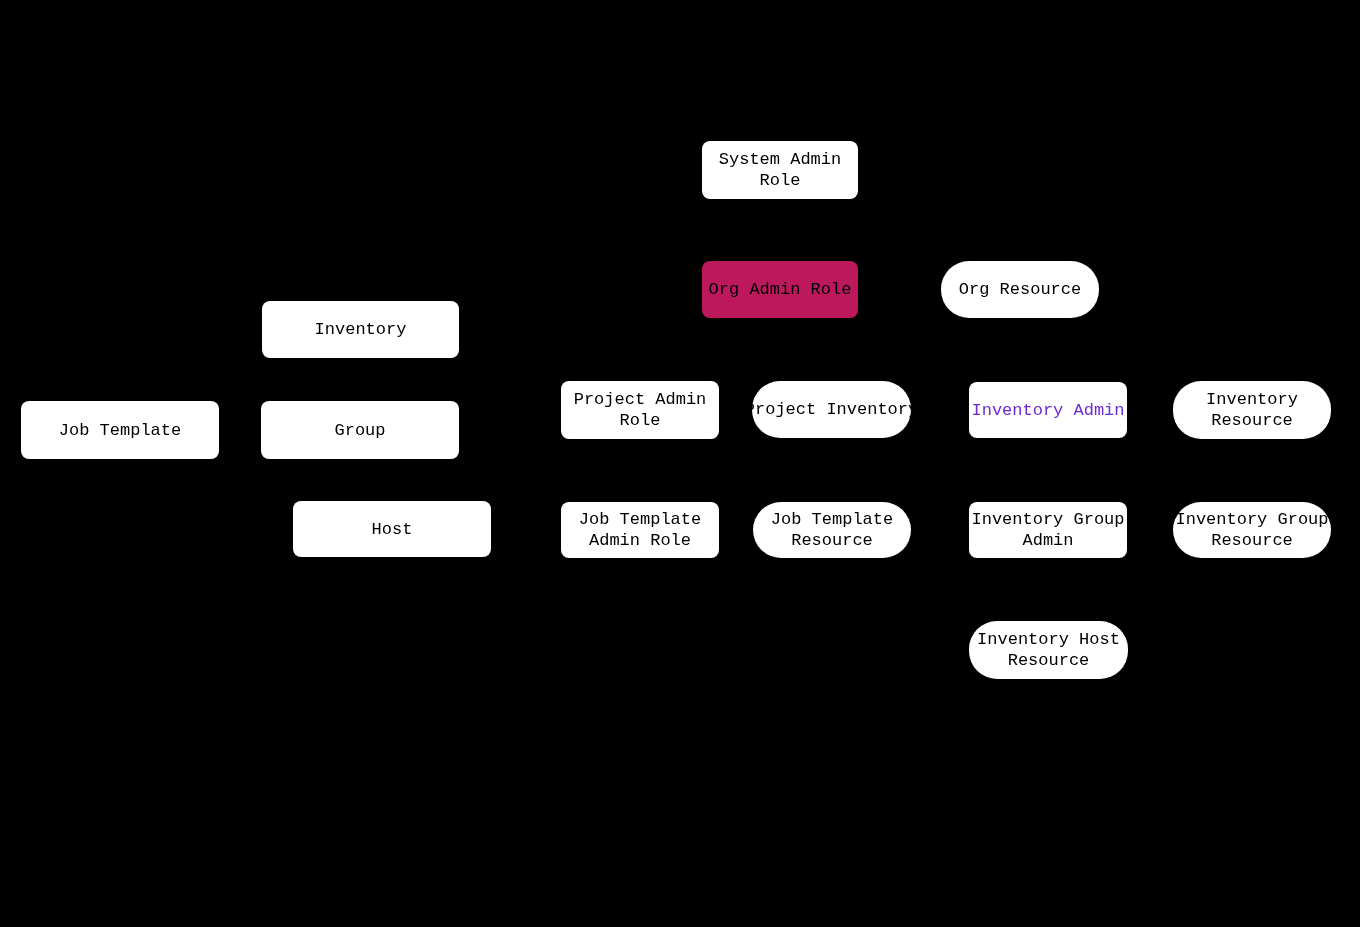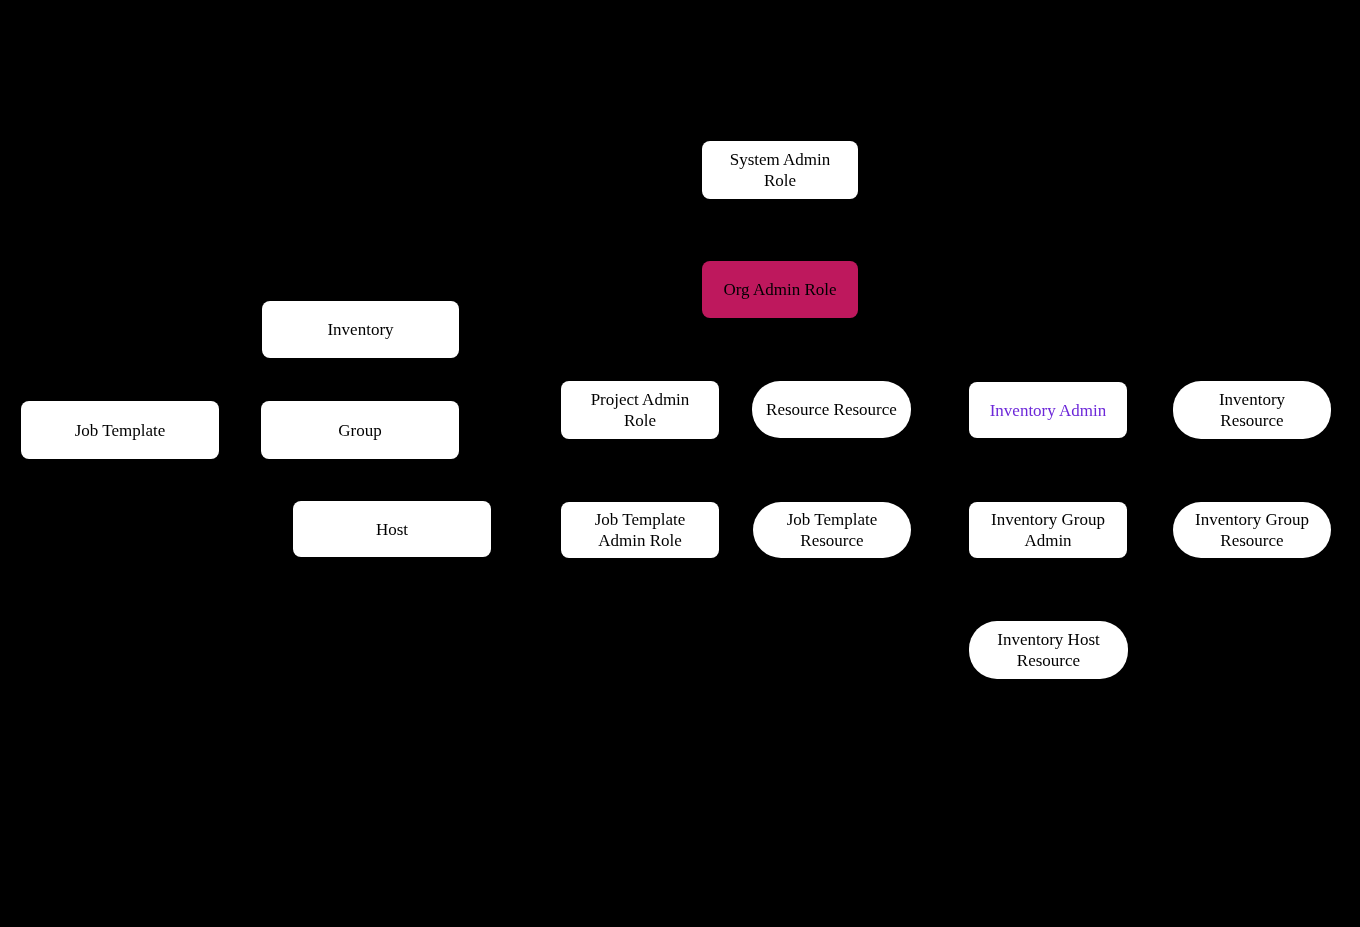--- a/index.html
+++ b/index.html
@@ -16,21 +16,21 @@
   }
   .node {
     position: absolute;
     background: #ffffff;
     color: #000000;
     display: flex;
     flex-direction: column;
     justify-content: center;
     align-items: center;
     text-align: right;
-    font-family: Liberation Serif, serif;
+    font-family: Liberation Mono, monospace;
     font-size: 17px;
     line-height: 21px;
     box-sizing: border-box;
     padding: 2px 8px;
   }
   .node.rect { border-radius: 8px; }
   .node.pill { border-radius: 28px; }
   .line { white-space: nowrap; }
 </style>
 </head>
@@ -49,26 +49,29 @@
     <div class="node rect" style="left: 261px; top: 501px; width: 198px; height: 56px; background: rgb(255, 255, 255); color: rgb(0, 0, 0); margin-left: 32px;">
       <div class="line">Host</div>
     </div>
     <div class="node rect" style="left: 702px; top: 141px; width: 156px; height: 58px; background: rgb(255, 255, 255); color: rgb(0, 0, 0);">
       <div class="line">System Admin</div>
       <div class="line">Role</div>
     </div>
     <div class="node rect" style="left: 702px; top: 261px; width: 156px; height: 57px; background: #be185d; color: rgb(0, 0, 0);">
       <div class="line">Org Admin Role</div>
     </div>
+    <div class="node pill" style="left: 941px; top: 261px; width: 158px; height: 57px; background: rgb(255, 255, 255); color: rgb(0, 0, 0);">
+      <div class="line">Org Resource</div>
+    </div>
     <div class="node rect" style="left: 561px; top: 381px; width: 158px; height: 58px; background: rgb(255, 255, 255); color: rgb(0, 0, 0);">
       <div class="line">Project Admin</div>
       <div class="line">Role</div>
     </div>
     <div class="node pill" style="left: 752px; top: 381px; width: 159px; height: 57px; background: rgb(255, 255, 255); color: rgb(0, 0, 0);">
-      <div class="line">Resource Resource</div>
+      <div class="line">Project Inventory</div>
     </div>
     <div class="node rect" style="left: 969px; top: 382px; width: 158px; height: 56px; background: rgb(255, 255, 255); color: #6d28d9;">
       <div class="line">Inventory Admin</div>
     </div>
     <div class="node pill" style="left: 1173px; top: 381px; width: 158px; height: 58px; background: rgb(255, 255, 255); color: rgb(0, 0, 0);">
       <div class="line">Inventory</div>
       <div class="line">Resource</div>
     </div>
     <div class="node rect" style="left: 561px; top: 502px; width: 158px; height: 56px; background: rgb(255, 255, 255); color: rgb(0, 0, 0);">
       <div class="line">Job Template</div>

